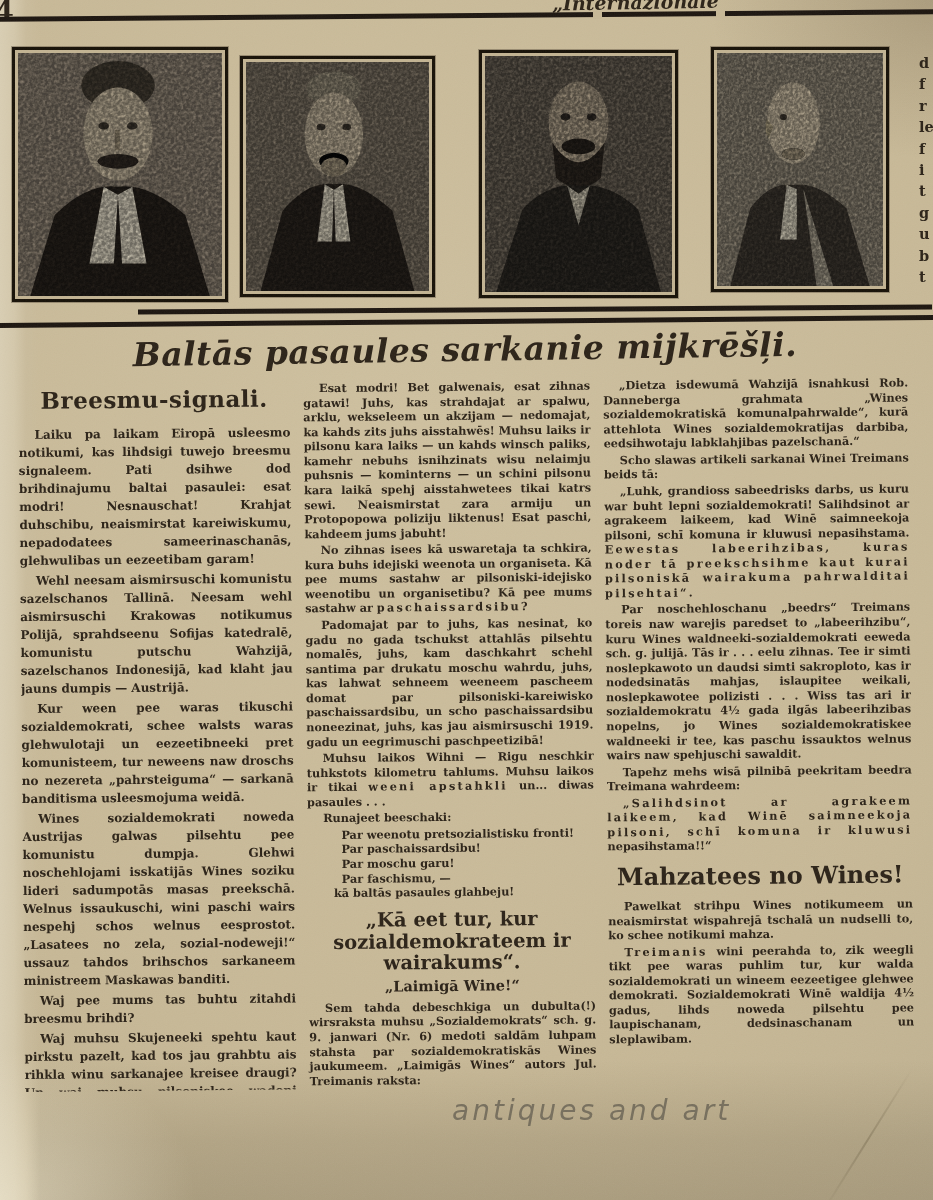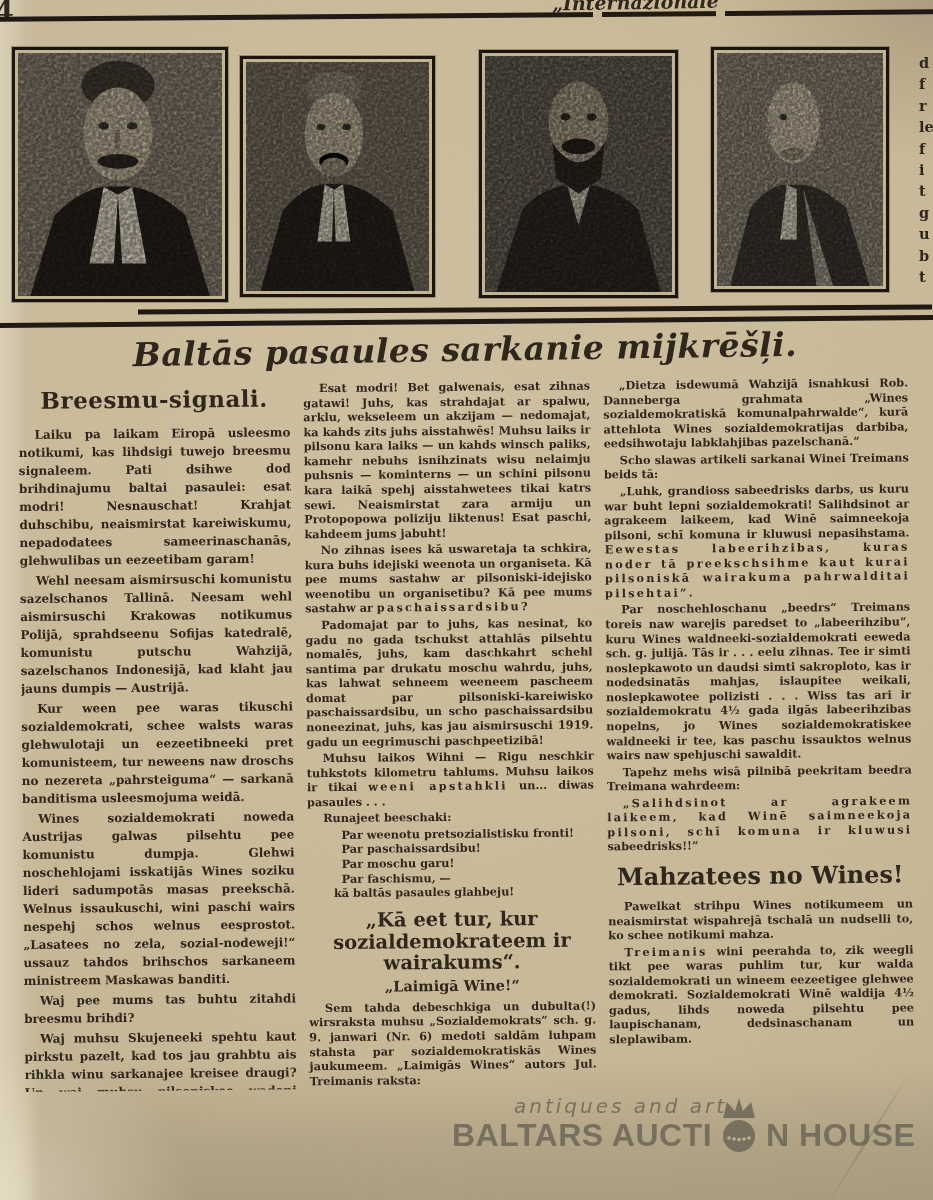--- a/index.html
+++ b/index.html
@@ -28,21 +28,21 @@
   .c1 h2{margin:0 0 7px;text-align:center;font-size:23px;letter-spacing:.5px;font-weight:bold;}
   .slogan{margin:0 0 0 34px !important;text-indent:0 !important;text-align:left;}
   .slogan.last{margin-left:26px !important;}
   .subhead{margin:9px 4px 3px;text-align:center;font-size:19.5px;line-height:1.12;font-weight:bold;}
   .subsub{margin:0 0 4px;text-align:center;font-size:14.5px;font-weight:bold;}
   .bighead{margin:8px 0 6px;text-align:center;font-size:24px;font-weight:bold;}
   .spaced{letter-spacing:2.2px;}
   .edge-letters{position:absolute;right:-4px;top:52px;width:18px;font-size:14.5px;font-weight:bold;
     line-height:21.4px;white-space:pre-line;text-align:left;}
   .wm{position:absolute;left:452px;top:1094px;width:482px;color:#6e6757;opacity:.88;}
-  .wm-tag{margin-left:62px;font-family:"DejaVu Sans",sans-serif;font-style:italic;font-size:20px;letter-spacing:3px;}
+  .wm-tag{font-family:"DejaVu Sans",sans-serif;font-style:italic;font-size:28px;letter-spacing:3px;}
   .wm-brand{display:flex;align-items:center;font-family:"Liberation Sans",sans-serif;font-weight:bold;
     font-size:32px;letter-spacing:.5px;margin-top:-4px;}
   .wm-brand svg{width:52px;height:60px;margin:-18px 1px 0;}
   .crease{position:absolute;left:866px;top:1056px;width:2px;height:170px;background:linear-gradient(rgba(100,88,62,.0),rgba(100,88,62,.35),rgba(100,88,62,0));transform:rotate(32deg);}
   .texture{position:absolute;left:0;top:0;pointer-events:none;opacity:.05;}
 </style>
 </head>
 <body>
 
 <div class="page">
@@ -157,21 +157,21 @@
       <div class="subsub">„Laimigā Wine!“</div>
       <p>Sem tahda debeschkiga un dubulta(!) wirsraksta muhsu „Sozialdemokrats“ sch. g. 9. janwari (Nr. 6) medoti saldām luhpam stahsta par sozialdemokratiskās Wines jaukumeem. „Laimigās Wines“ autors Jul. Treimanis raksta:</p>
     </div>
 
     <div class="col c3">
       <p>„Dietza isdewumā Wahzijā isnahkusi Rob. Danneberga grahmata „Wines sozialdemokratiskā komunalpahrwalde“, kurā attehlota Wines sozialdemokratijas darbiba, eedsihwotaju labklahjibas pazelschanā.“</p>
       <p>Scho slawas artikeli sarkanai Winei Treimans beids tā:</p>
       <p><span>„Luhk, grandioss sabeedrisks darbs, us kuru war buht lepni sozialdemokrati! Salihdsinot ar agrakeem laikeem, kad Winē saimneekoja pilsoni, schī komuna ir kluwusi nepasihstama. </span><span class="spaced">Eewestas labeerihzibas, kuras noder tā preekschsihme kaut kurai pilsoniskā wairakuma pahrwalditai pilsehtai“.</span></p>
       <p>Par noschehloschanu „beedrs“ Treimans toreis naw warejis paredset to „labeerihzibu“, kuru Wines waldneeki-sozialdemokrati eeweda sch. g. julijā. Tās ir . . . eelu zihnas. Tee ir simti noslepkawoto un daudsi simti sakroploto, kas ir nodedsinatās mahjas, islaupitee weikali, noslepkawotee polizisti . . . Wiss tas ari ir sozialdemokratu 4½ gada ilgās labeerihzibas nopelns, jo Wines sozialdemokratiskee waldneeki ir tee, kas paschu issauktos welnus wairs naw spehjuschi sawaldit.</p>
       <p>Tapehz mehs wisā pilnibā peekritam beedra Treimana wahrdeem:</p>
-      <p><span class="spaced">„Salihdsinot ar agrakeem laikeem, kad Winē saimneekoja pilsoni, schī komuna ir kluwusi </span><span>sabeedrisks!!“</span></p>
+      <p><span class="spaced">„Salihdsinot ar agrakeem laikeem, kad Winē saimneekoja pilsoni, schī komuna ir kluwusi </span><span>nepasihstama!!“</span></p>
       <div class="bighead">Mahzatees no Wines!</div>
       <p>Pawelkat strihpu Wines notikumeem un neaismirstat wispahrejā tschalā un nudselli to, ko schee notikumi mahza.</p>
       <p><span class="spaced">Treimanis</span><span> wini peerahda to, zik weegli tikt pee waras puhlim tur, kur walda sozialdemokrati un wineem eezeetigee glehwee demokrati. Sozialdemokrati Winē waldija 4½ gadus, lihds noweda pilsehtu pee laupischanam, dedsinaschanam un sleplawibam.</span></p>
     </div>
 
   </div>
 
   <div class="edge-letters">d
 f
 r
@@ -179,33 +179,20 @@
 f
 i
 t
 g
 u
 b
 t</div>
 
   <div class="wm">
     <div class="wm-tag">antiques and art</div>
-    <div class="wm-brand">
-      <span>BALTARS AUCTI</span>
-      <svg viewBox="0 0 52 60">
-        <path d="M10 22 L14 6 L22 15 L26 2 L30 15 L38 6 L42 22 Z" fill="currentColor"></path>
-        <circle cx="26" cy="40" r="16" fill="currentColor"></circle>
-        <circle cx="16" cy="42" r="1.8" fill="#c3b494"></circle>
-          <circle cx="21" cy="43" r="1.8" fill="#c3b494"></circle>
-        <circle cx="26" cy="43.5" r="1.8" fill="#c3b494"></circle>
-          <circle cx="31" cy="43" r="1.8" fill="#c3b494"></circle>
-        <circle cx="36" cy="42" r="1.8" fill="#c3b494"></circle>
-      </svg>
-      <span>N HOUSE</span>
-    </div>
   </div>
 
   <div class="crease"></div>
 
   <svg class="texture" width="933" height="1200">
     <rect width="933" height="1200" filter="url(#paperN)"></rect>
   </svg>
 
 </div>
 

